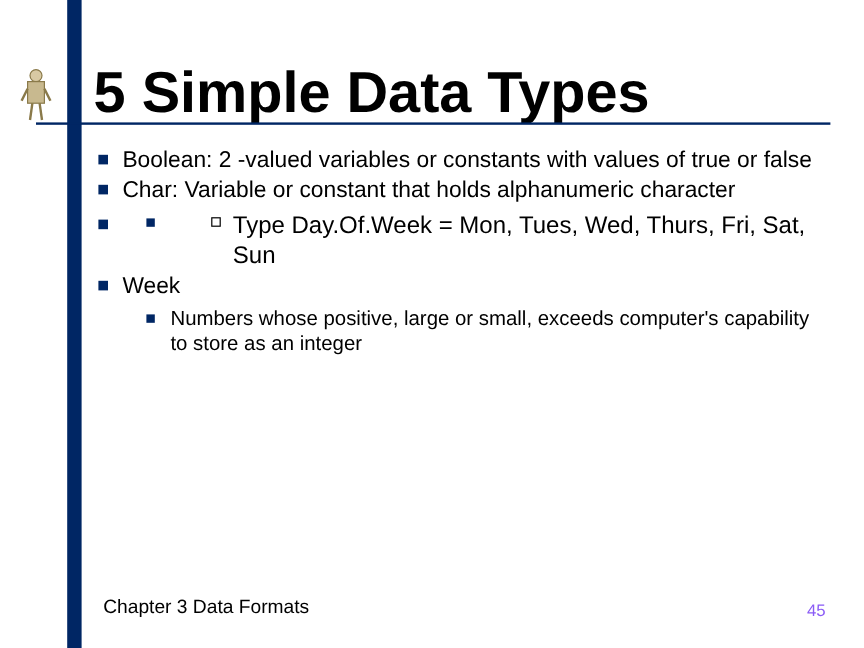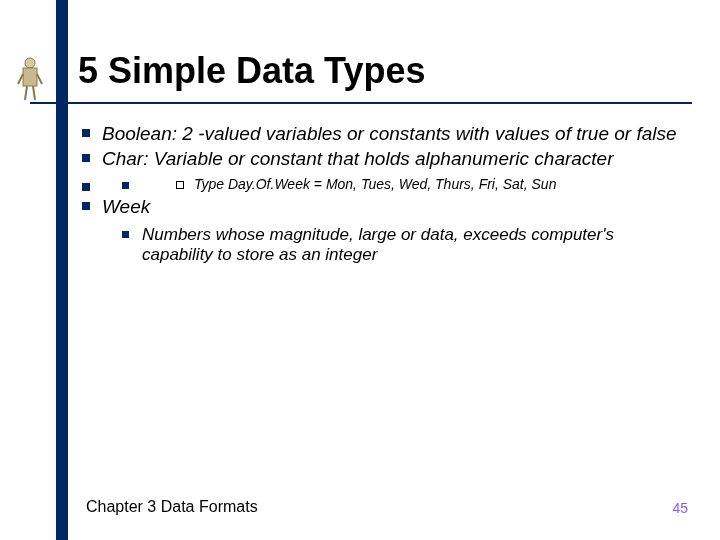--- a/index.html
+++ b/index.html
@@ -24,21 +24,21 @@
     position: absolute;
     left: 16px;
     top: 56px;
     width: 28px;
     height: 46px;
   }
   .title {
     position: absolute;
     left: 78px;
     top: 50px;
-    font-size: 36px;
+    font-size: 48px;
     font-weight: bold;
     color: #000;
     letter-spacing: 0px;
   }
   .title-rule {
     position: absolute;
     left: 30px;
     top: 102px;
     width: 662px;
     height: 2px;
@@ -46,42 +46,42 @@
   }
   .content {
     position: absolute;
     left: 78px;
     top: 122px;
     width: 610px;
     font-size: 19px;
     line-height: 1.22;
   }
   ul { list-style: none; }
-  .lvl1 > li { padding-left: 24px; position: relative; margin-bottom: 2px; font-style: italic; }
+  .lvl1 > li { padding-left: 24px; position: relative; margin-bottom: 2px; }
   .lvl1 > li::before {
     content: "";
     position: absolute;
     left: 4px;
     top: 7px;
     width: 8px;
     height: 8px;
     background: #002664;
   }
   .lvl2 { margin-top: 6px; font-size: 17px; }
   .lvl2 > li { padding-left: 24px; position: relative; margin-left: 16px; margin-bottom: 2px; }
   .lvl2 > li::before {
     content: "";
     position: absolute;
     left: 4px;
     top: 6px;
     width: 7px;
     height: 7px;
     background: #002664;
   }
-  .lvl3 { margin-top: 4px; font-size: 14px; }
+  .lvl3 { margin-top: 4px; font-size: 20px; }
   .lvl3 > li { padding-left: 22px; position: relative; margin-left: 30px; margin-bottom: 2px; }
   .lvl3 > li::before {
     content: "";
     position: absolute;
     left: 4px;
     top: 5px;
     width: 6px;
     height: 6px;
     border: 1px solid #000;
     background: transparent;
@@ -127,20 +127,20 @@
         <li>
           <ul class="lvl3">
             <li>Type Day.Of.Week = Mon, Tues, Wed, Thurs, Fri, Sat, Sun</li>
           </ul>
         </li>
       </ul>
     </li>
     <li>
       <span>Week</span>
       <ul class="lvl2">
-        <li>Numbers whose magnitude, large or data, exceeds computer's capability to store as an integer</li>
+        <li>Numbers whose positive, large or small, exceeds computer's capability to store as an integer</li>
       </ul>
     </li>
   </ul>
 </div>
 
 <div class="footer-left">Chapter 3 Data Formats</div>
 <div class="footer-right">45</div>
 
 </body></html>

